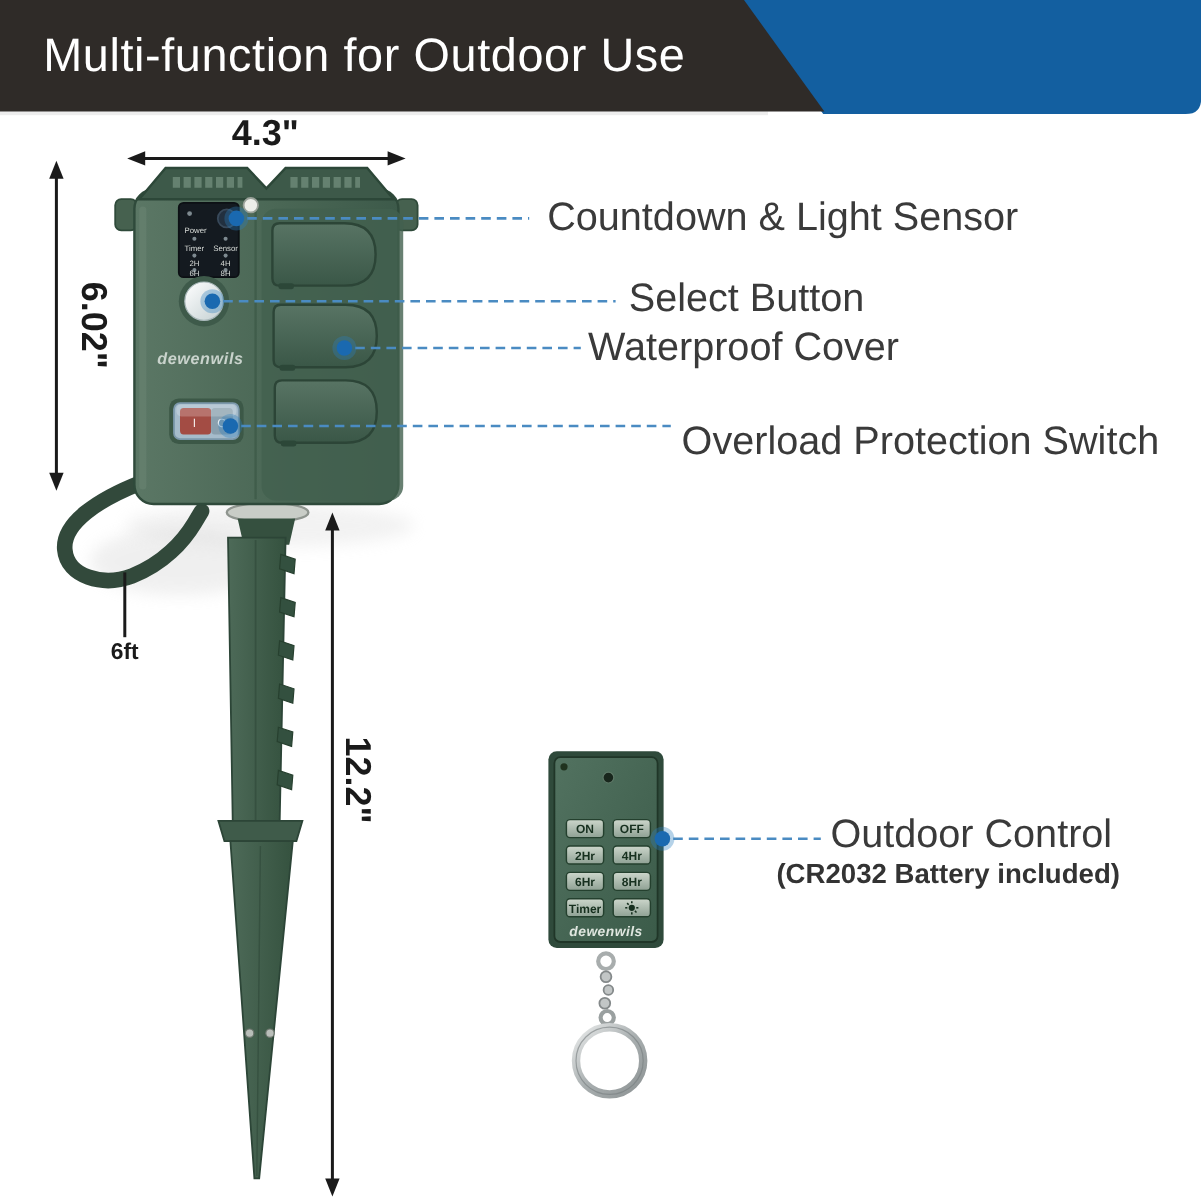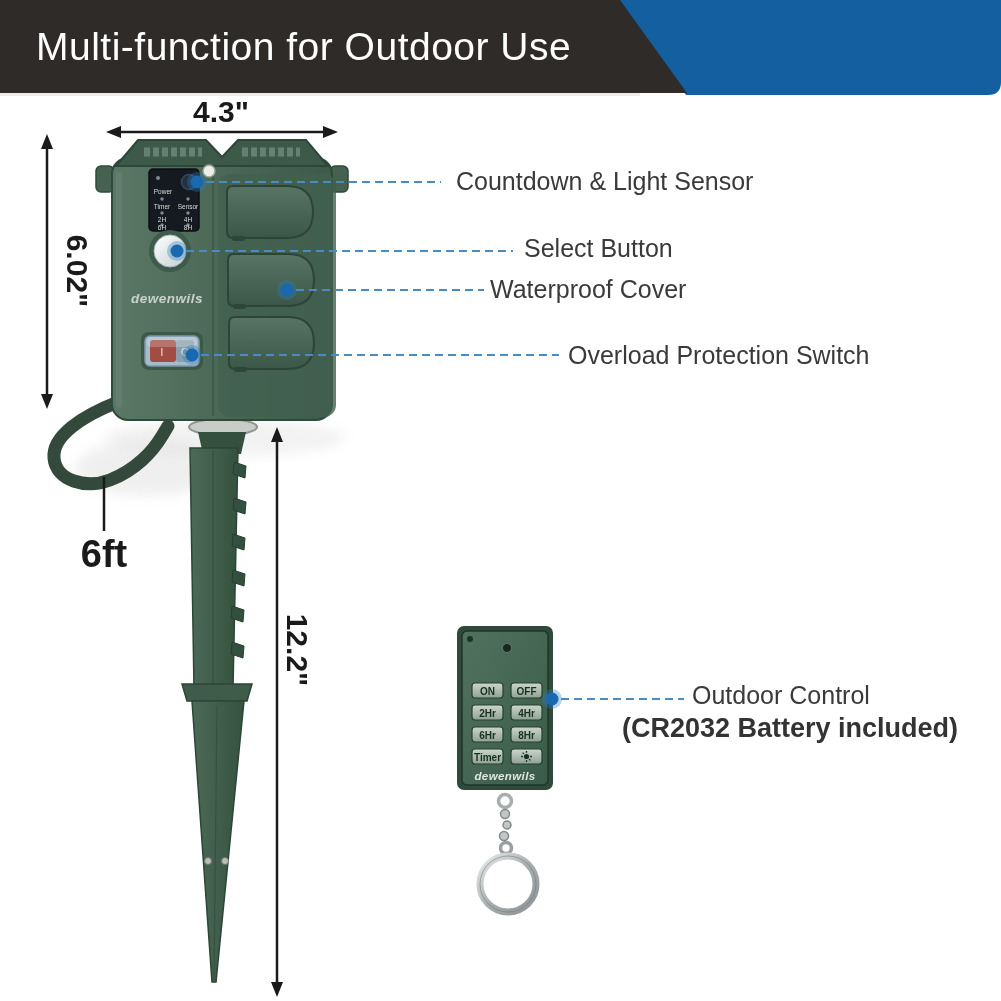--- a/index.html
+++ b/index.html
@@ -2,22 +2,22 @@
 <html><head>
 <meta charset="utf-8">
 <style>
   html,body{margin:0;padding:0;background:#ffffff;}
   #stage{position:relative;width:1001px;height:1001px;overflow:hidden;
          font-family:"Liberation Sans",sans-serif;background:#ffffff;}
   #scene-svg{position:absolute;left:0;top:0;z-index:1;}
   .overlay{position:absolute;z-index:5;}
   .banner-title{left:36px;top:0;height:94px;line-height:94px;
     font-size:39px;font-weight:normal;color:#ffffff;letter-spacing:.5px;white-space:nowrap;}
-  .callout{color:#3a3a3a;font-size:25px;white-space:nowrap;height:30px;line-height:30px;}
-  .callout.bold{font-weight:bold;font-size:27px;height:32px;line-height:32px;color:#333;}
+  .callout{color:#3a3a3a;font-size:33px;white-space:nowrap;height:30px;line-height:30px;}
+  .callout.bold{font-weight:bold;font-size:23px;height:32px;line-height:32px;color:#333;margin-left:25px;}
   .dim{color:#1a1a1a;font-weight:bold;font-size:30px;white-space:nowrap;text-align:center;}
   .dim.rot{transform:translate(-50%,-50%) rotate(90deg);transform-origin:center center;}
   svg text{font-family:"Liberation Sans",sans-serif;}
 </style>
 </head>
 <body>
 
 <div id="stage">
 
 <svg id="scene-svg" width="1001" height="1001" viewBox="0 0 1001 1001">
@@ -245,22 +245,22 @@
           <circle cx="552" cy="699" r="6.5" fill="#1a69b0"></circle>
     </g>
   </g>
 </svg>
 
 <div class="overlay banner-title">Multi-function for Outdoor Use</div>
 
 <div class="overlay dim" style="left:160px;top:95px;width:122px;">4.3"</div>
 <div class="overlay dim rot" style="left:77px;top:271px;">6.02"</div>
 <div class="overlay dim rot" style="left:297px;top:650px;">12.2"</div>
-<div class="overlay dim" style="left:62px;top:533px;width:84px;font-size:38px;">6ft</div>
+<div class="overlay dim" style="left:62px;top:533px;width:84px;font-size:19px;">6ft</div>
 
 <div class="overlay callout" style="left:456px;top:166px;">Countdown &amp; Light Sensor</div>
 <div class="overlay callout" style="left:490px;top:274px;">Waterproof Cover</div>
 <div class="overlay callout" style="left:524px;top:233px;">Select Button</div>
-<div class="overlay callout" style="left:568px;top:340px;">Overload Protection Switch</div>
+<div class="overlay callout" style="left:568px;top:352px;">Overload Protection Switch</div>
 <div class="overlay callout" style="left:692px;top:680px;">Outdoor Control</div>
 <div class="overlay callout bold" style="left:622px;top:712px;">(CR2032 Battery included)</div>
 
 </div>
 
 </body></html>

